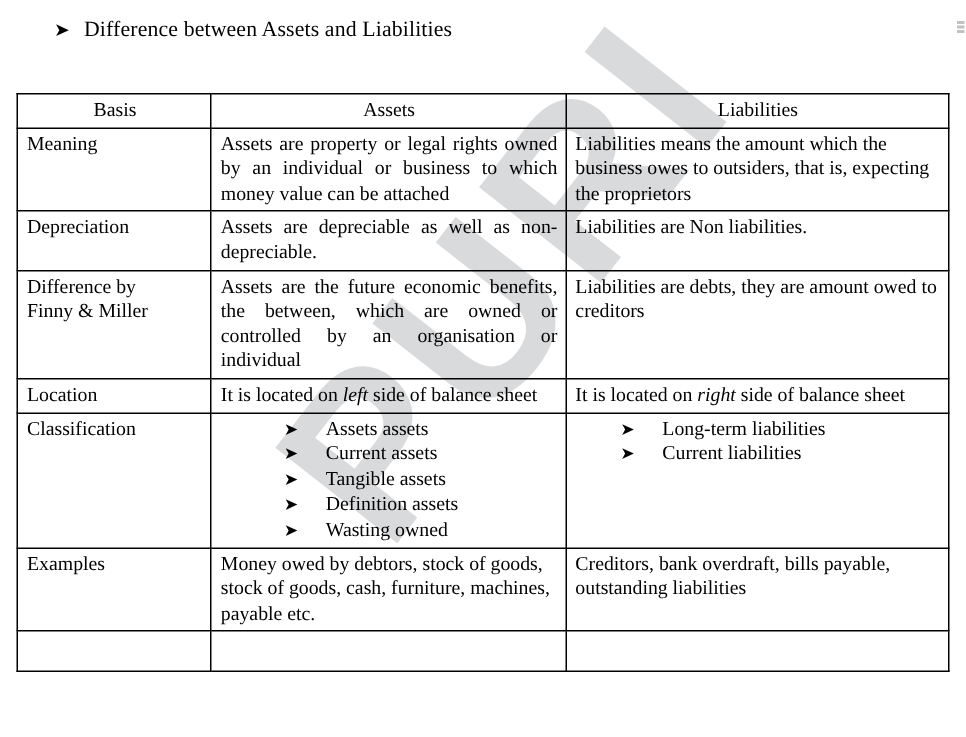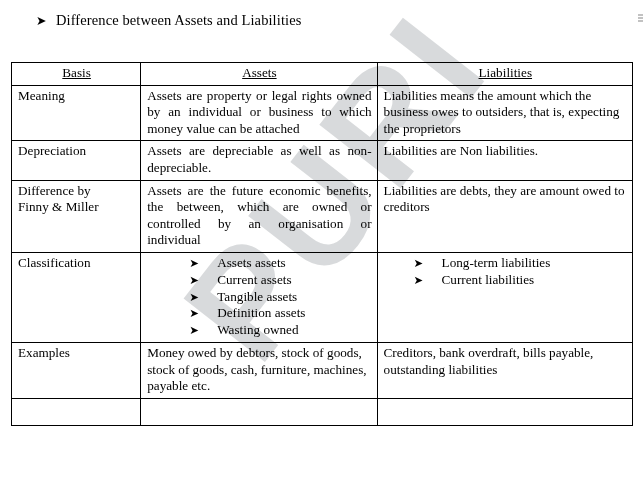--- a/index.html
+++ b/index.html
@@ -113,21 +113,20 @@
     background: transparent;
   }
   col.c1 { width: 129px; }
   col.c2 { width: 236px; }
   col.c3 { width: 255px; }
 
   th.hdr {
     text-align: center;
     padding-top: 2px;
     padding-bottom: 3px;
-    text-decoration: underline;
   }
   td.basis {
   }
   td.justify {
     text-align: justify;
     text-align-last: left;
   }
   em.ital { font-style: italic; }
 
   ul.arrow-list {
@@ -207,20 +206,25 @@
 
         <tr>
           <td class="basis">
             <div>Difference by</div>
             <div>Finny &amp; Miller</div>
           </td>
           <td class="justify">Assets are the future economic benefits, the between, which are owned or controlled by an organisation or individual</td>
           <td>Liabilities are debts, they are amount owed to creditors</td>
         </tr>
 
+        <tr>
+          <td class="basis">Location</td>
+          <td><span>It is located on </span><em class="ital">left</em><span> side of balance sheet</span></td>
+          <td><span>It is located on </span><em class="ital">right</em><span> side of balance sheet</span></td>
+        </tr>
 
         <tr>
           <td class="basis">Classification</td>
           <td>
             <ul class="arrow-list" id="assets-list">
                 <li><span class="li-arrow">➤</span><span>Assets assets</span></li>
                 <li><span class="li-arrow">➤</span><span>Current assets</span></li>
                 <li><span class="li-arrow">➤</span><span>Tangible assets</span></li>
                 <li><span class="li-arrow">➤</span><span>Definition assets</span></li>
                 <li><span class="li-arrow">➤</span><span>Wasting owned</span></li>

